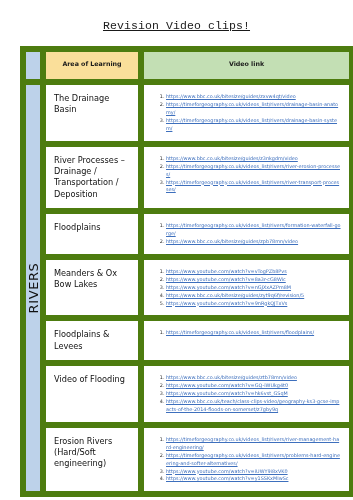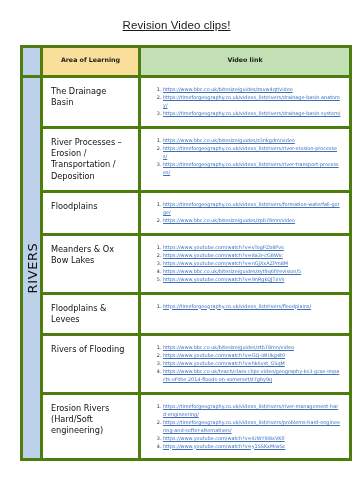--- a/index.html
+++ b/index.html
@@ -15,39 +15,39 @@
   }
   .page {
     position: relative;
     width: 353px;
     height: 500px;
     background: #ffffff;
     box-sizing: border-box;
   }
   .doc-title {
     text-align: center;
-    font-family: Liberation Sans, sans-serif;
+    font-family: Liberation Mono, monospace;
     font-size: 11.5px;
     color: #1a1a1a;
     text-decoration: underline;
     margin-top: 19px;
     margin-bottom: 0;
     letter-spacing: 0.1px;
     font-weight: 400;
   }
   table.rev-table {
     border-collapse: collapse;
     table-layout: fixed;
     width: 331px;
     margin-left: 20px;
     margin-top: 14px;
     border: 1px solid #9a9a9a;
   }
   table.rev-table td, table.rev-table th {
-    border: 3px solid #4d7c0f;
+    border: 6px solid #4d7c0f;
     vertical-align: top;
     padding: 8px;
   }
   .col-spine { width: 20px; }
   .col-area  { width: 98px; }
   .col-links { width: 211px; }
 
   .hdr-spine {
     background: #bdd2ea;
     height: 11px;
@@ -145,21 +145,21 @@
         <td class="links-cell">
           <ol class="link-list">
             <li><span class="lnk">https://www.bbc.co.uk/bitesize/guides/zxvw4qt/video</span></li>
             <li><span class="lnk">https://timeforgeography.co.uk/videos_list/rivers/drainage-basin-anatomy/</span></li>
             <li><span class="lnk">https://timeforgeography.co.uk/videos_list/rivers/drainage-basin-system/</span></li>
           </ol>
         </td>
       </tr>
 
       <tr>
-        <td class="area-cell">River Processes – Erosion / Transportation / Deposition</td>
+        <td class="area-cell">River Processes – Drainage / Transportation / Deposition</td>
         <td class="links-cell">
           <ol class="link-list">
             <li><span class="lnk">https://www.bbc.co.uk/bitesize/guides/z3nkgdm/video</span></li>
             <li><span class="lnk">https://timeforgeography.co.uk/videos_list/rivers/river-erosion-processes/</span></li>
             <li><span class="lnk">https://timeforgeography.co.uk/videos_list/rivers/river-transport-processes/</span></li>
           </ol>
         </td>
       </tr>
 
       <tr>
@@ -188,21 +188,21 @@
       <tr>
         <td class="area-cell">Floodplains &amp; Levees</td>
         <td class="links-cell">
           <ol class="link-list">
             <li><span class="lnk">https://timeforgeography.co.uk/videos_list/rivers/floodplains/</span></li>
           </ol>
         </td>
       </tr>
 
       <tr>
-        <td class="area-cell">Rivers of Flooding</td>
+        <td class="area-cell">Video of Flooding</td>
         <td class="links-cell">
           <ol class="link-list">
             <li><span class="lnk">https://www.bbc.co.uk/bitesize/guides/ztb78mn/video</span></li>
             <li><span class="lnk">https://www.youtube.com/watch?v=GQ-iWUkg4t0</span></li>
             <li><span class="lnk">https://www.youtube.com/watch?v=hk6vst_GSqM</span></li>
             <li><span class="lnk">https://www.bbc.co.uk/teach/class-clips-video/geography-ks3-gcse-impacts-of-the-2014-floods-on-somerset/z7gby9q</span></li>
           </ol>
         </td>
       </tr>
 

